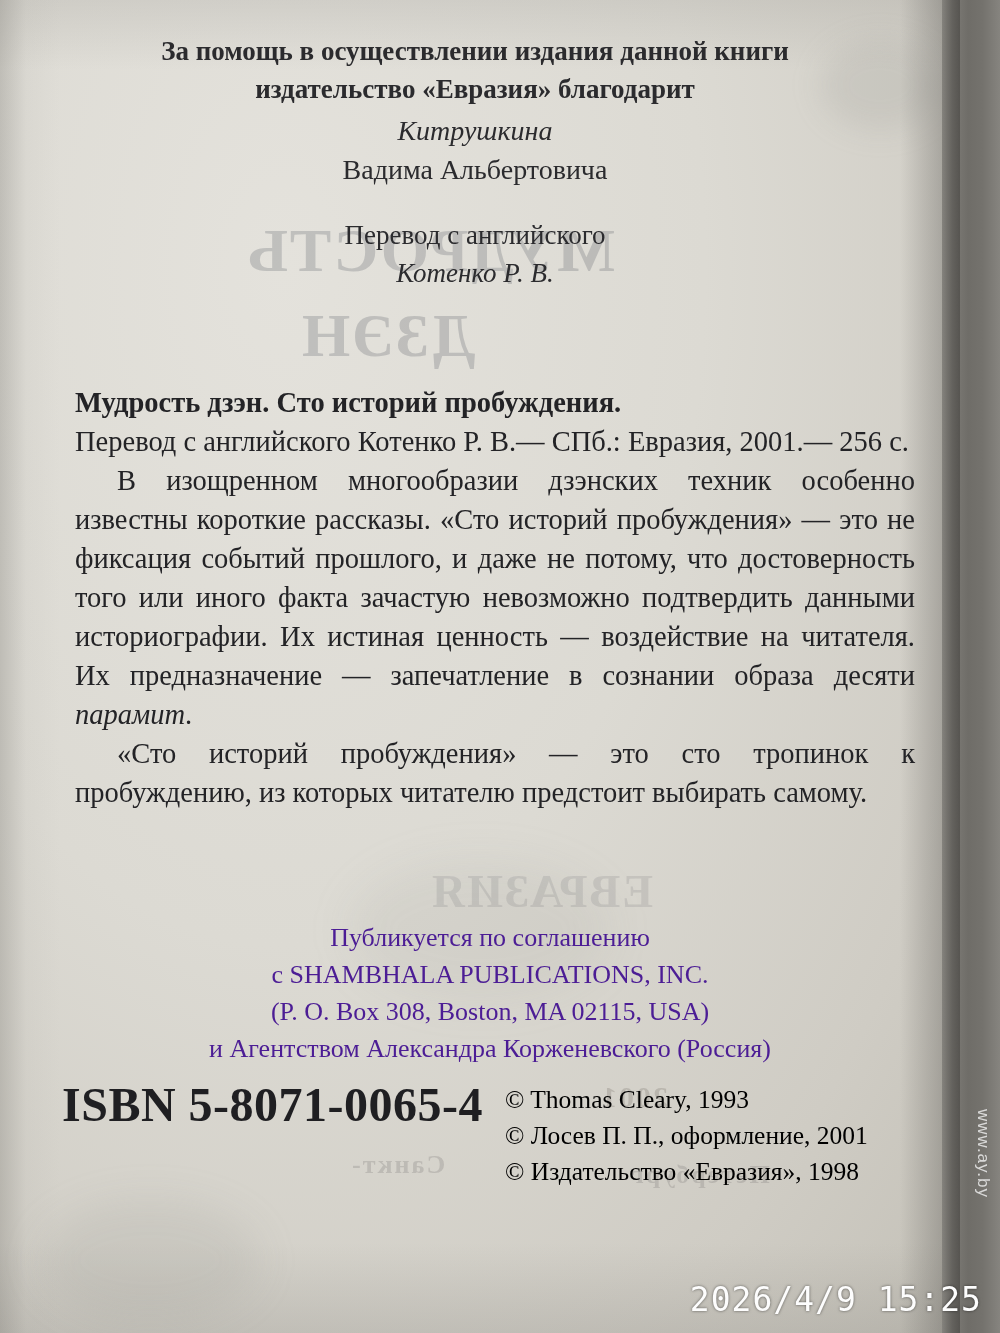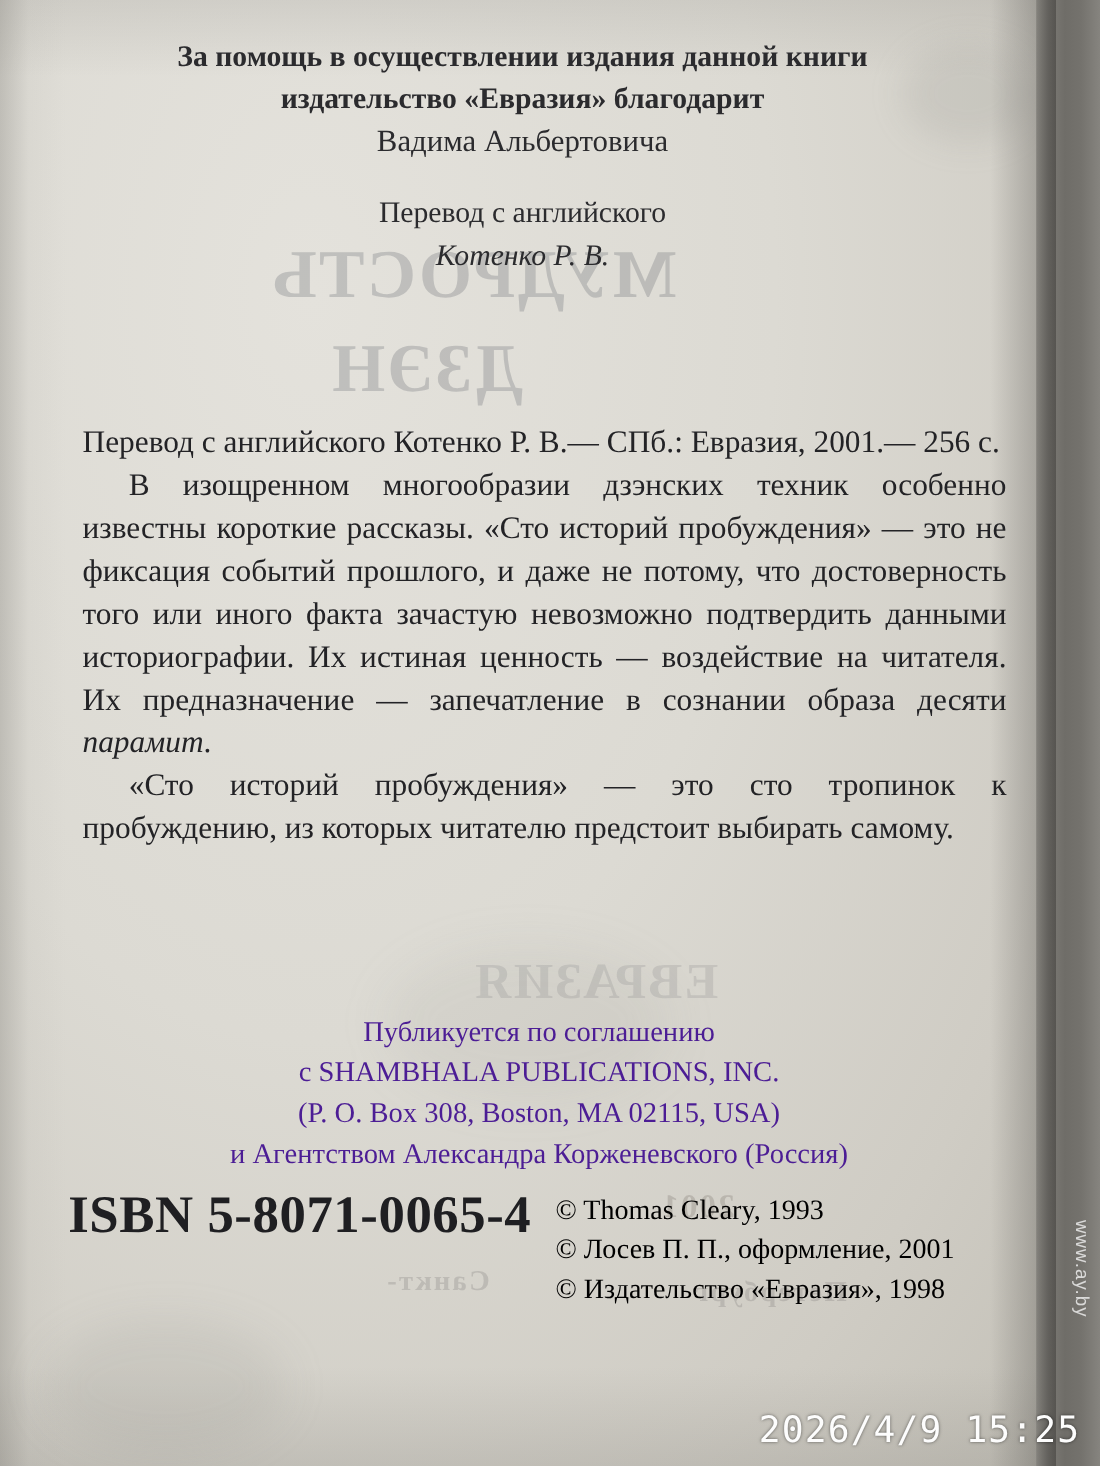--- a/index.html
+++ b/index.html
@@ -189,26 +189,28 @@
   <div class="ghost ghost-1">МУДРОСТЬ</div>
   <div class="ghost ghost-2">ДЗЭН</div>
   <div class="ghost ghost-3">ЕВРАЗИЯ</div>
   <div class="ghost ghost-4">2001</div>
   <div class="ghost ghost-5">Санкт-</div>
   <div class="ghost ghost-6">Петербург</div>
 
   <div class="credits">
     <div class="l1">За помощь в осуществлении издания  данной книги</div>
     <div class="l2">издательство «Евразия» благодарит</div>
+    <div class="name">Китрушкина</div>
     <div class="name2">Вадима Альбертовича</div>
     <div class="transl">Перевод с английского</div>
     <div class="transl-name">Котенко Р. В.</div>
   </div>
 
   <div class="annot">
+    <span class="head">Мудрость дзэн. Сто историй пробуждения.</span>
     <span class="bibl">Перевод с английского Котенко Р. В.— СПб.: Евразия, 2001.— 256 с.</span>
     <span class="para"><span>В изощренном многообразии дзэнских техник особенно известны короткие рассказы. «Сто историй пробуждения» — это не фиксация событий прошлого, и даже не потому, что достоверность того или иного факта зачастую невозможно подтвердить данными историографии. Их истиная ценность — воздействие на читателя. Их предназначение — запечатление в сознании образа десяти </span><span class="ital">парамит</span><span>.</span></span>
     <span class="para">«Сто историй пробуждения» — это сто тропинок к пробуждению, из которых читателю предстоит выбирать самому.</span>
   </div>
 
   <div class="agreement">
     <div>Публикуется по соглашению</div>
     <div>с SHAMBHALA PUBLICATIONS, INC.</div>
     <div>(P. O. Box 308, Boston, MA 02115, USA)</div>
     <div>и Агентством Александра Корженевского (Россия)</div>

